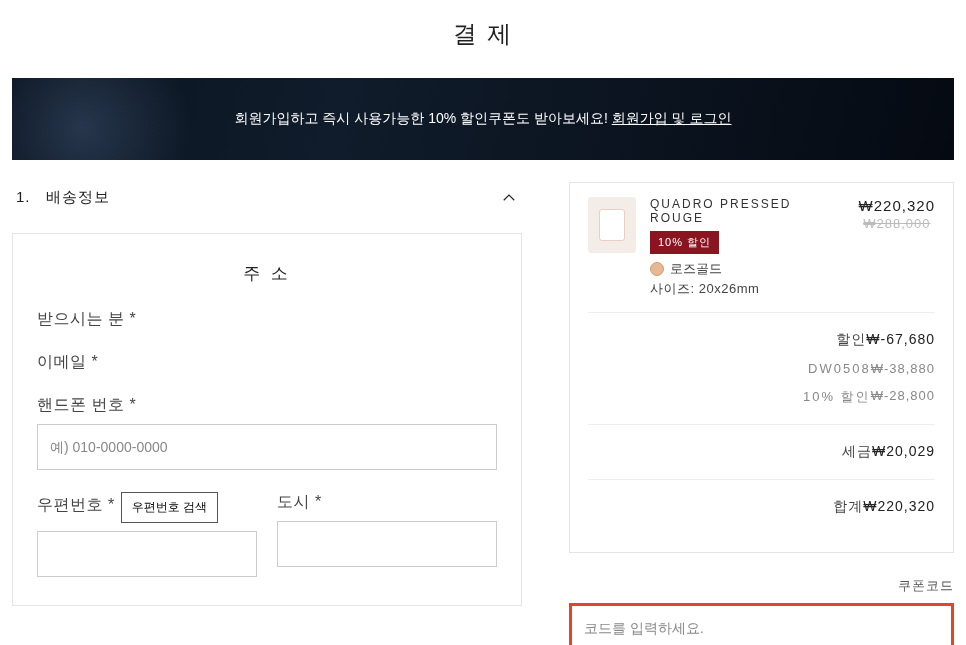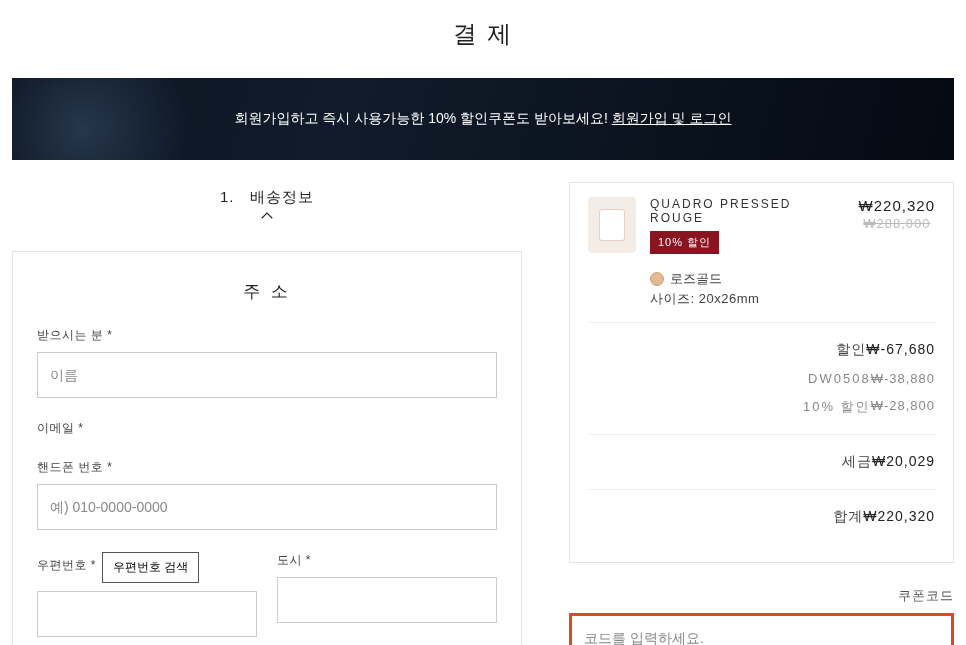--- a/index.html
+++ b/index.html
@@ -6,42 +6,42 @@
 body { font-family: -apple-system, BlinkMacSystemFont, "Segoe UI", sans-serif; background: #fff; color: #222; width: 966px; }
 .page { padding: 18px 12px 0 12px; }
 .page-title { text-align: center; font-size: 24px; font-weight: 400; letter-spacing: 2px; margin-bottom: 28px; }
 .banner { background: linear-gradient(105deg, #0a1420 0%, #101c2b 35%, #050a12 100%); color: #fff; text-align: center; padding: 32px 0; font-size: 14px; margin-bottom: 22px; position: relative; overflow: hidden; }
 .banner::before { content:""; position:absolute; left:-40px; top:-60px; width:220px; height:220px; background: radial-gradient(circle, rgba(120,150,200,0.25) 0%, transparent 70%); }
 .banner-login { text-decoration: underline; cursor: pointer; }
 .cols { display: flex; gap: 24px; align-items: flex-start; }
 .left { flex: 1; }
 .right { width: 408px; padding-left: 23px; }
 
-.section-head { display:flex; align-items:center; justify-content:space-between; padding: 6px 4px 26px 4px; flex-direction: column; }
+.section-head { display:flex; align-items:center; justify-content:space-between; padding: 6px 4px 26px 4px; }
 .section-head-title { font-size: 15px; font-weight: 400; letter-spacing: 1px; }
 
 .panel { border: 1px solid #e5e5e5; padding: 28px 24px; }
 .panel-title { text-align:center; font-size: 17px; letter-spacing: 3px; margin-bottom: 24px; }
-.field-label { font-size: 12px; color: #444; margin-bottom: 8px; display:block; letter-spacing: 0.5px; }
+.field-label { font-size: 16px; color: #444; margin-bottom: 8px; display:block; letter-spacing: 0.5px; }
 .field { margin-bottom: 22px; }
 .input { width: 100%; border: 1px solid #ccc; padding: 14px 12px; font-size: 14px; color:#333; }
 .input::placeholder { color: #888; }
 .row { display:flex; gap: 20px; }
 .row .col { flex:1; }
 .inline-btn { display:inline-block; border:1px solid #555; background:#fff; padding:6px 10px; font-size:12px; cursor:pointer; margin-left:6px; vertical-align: top; }
 .zip-label-row { display:flex; align-items:center; margin-bottom:8px; }
 
 .summary { border: 1px solid #e5e5e5; padding: 14px 18px 18px 18px; }
 .prod { display:flex; align-items:flex-start; gap: 14px; padding-bottom: 14px; border-bottom: 1px solid #eee; }
 .prod-img { width:48px; height:56px; background:#f4ece7; border-radius:4px; position:relative; flex-shrink:0; }
 .prod-img::after { content:""; position:absolute; left:50%; top:50%; transform:translate(-50%,-50%); width:24px; height:30px; background:#fff; border:1px solid #e6cfc5; border-radius:3px; }
 .prod-info { flex:1; }
 .prod-name { font-size: 12px; letter-spacing: 2px; color:#333; margin-bottom:6px; }
 .badge { display:inline-block; background:#8a1520; color:#fff; font-size:11px; padding:4px 8px; letter-spacing:1px; margin-bottom:6px; }
-.color-row { display:flex; align-items:center; gap:6px; font-size:13px; color:#444; margin-bottom:2px;margin-top:10px; }
+.color-row { display:flex; align-items:center; gap:6px; font-size:13px; color:#444; margin-bottom:2px; }
 .swatch { width:14px; height:14px; border-radius:50%; background:#e8b894; border:1px solid #cda071; display:inline-block; }
 .size-row { font-size:13px; color:#444; letter-spacing:0.5px; }
 .prod-price { text-align:right; }
 .price-now { font-size: 15px; letter-spacing:1px; color:#222; }
 .price-old { font-size: 13px; color:#bbb; text-decoration: line-through; letter-spacing:1px; margin-top:2px;text-align:center; }
 .line { display:flex; justify-content:flex-end; font-size:14px; padding: 6px 0; letter-spacing:1px; }
 .line .lbl { color:#444; }
 .line.sub .lbl { color:#888; letter-spacing:2px; font-size:13px; }
 .line.sub .val { color:#888; font-size:13px; }
 .block { padding: 12px 0; border-bottom: 1px solid #eee; }
@@ -80,21 +80,20 @@
               <polyline points="5 15 12 8 19 15"></polyline>
             </svg>
         </span>
       </div>
 
       <div class="panel">
         <div class="panel-title">주 소</div>
 
         <div class="field">
           <label class="field-label">받으시는 분 *</label>
-          <input class="input" placeholder="이름" style="">
         </div>
 
         <div class="field">
           <label class="field-label">이메일 *</label>
         </div>
 
         <div class="field">
           <label class="field-label">핸드폰 번호 *</label>
           <input class="input" placeholder="예) 010-0000-0000" style="">
         </div>

